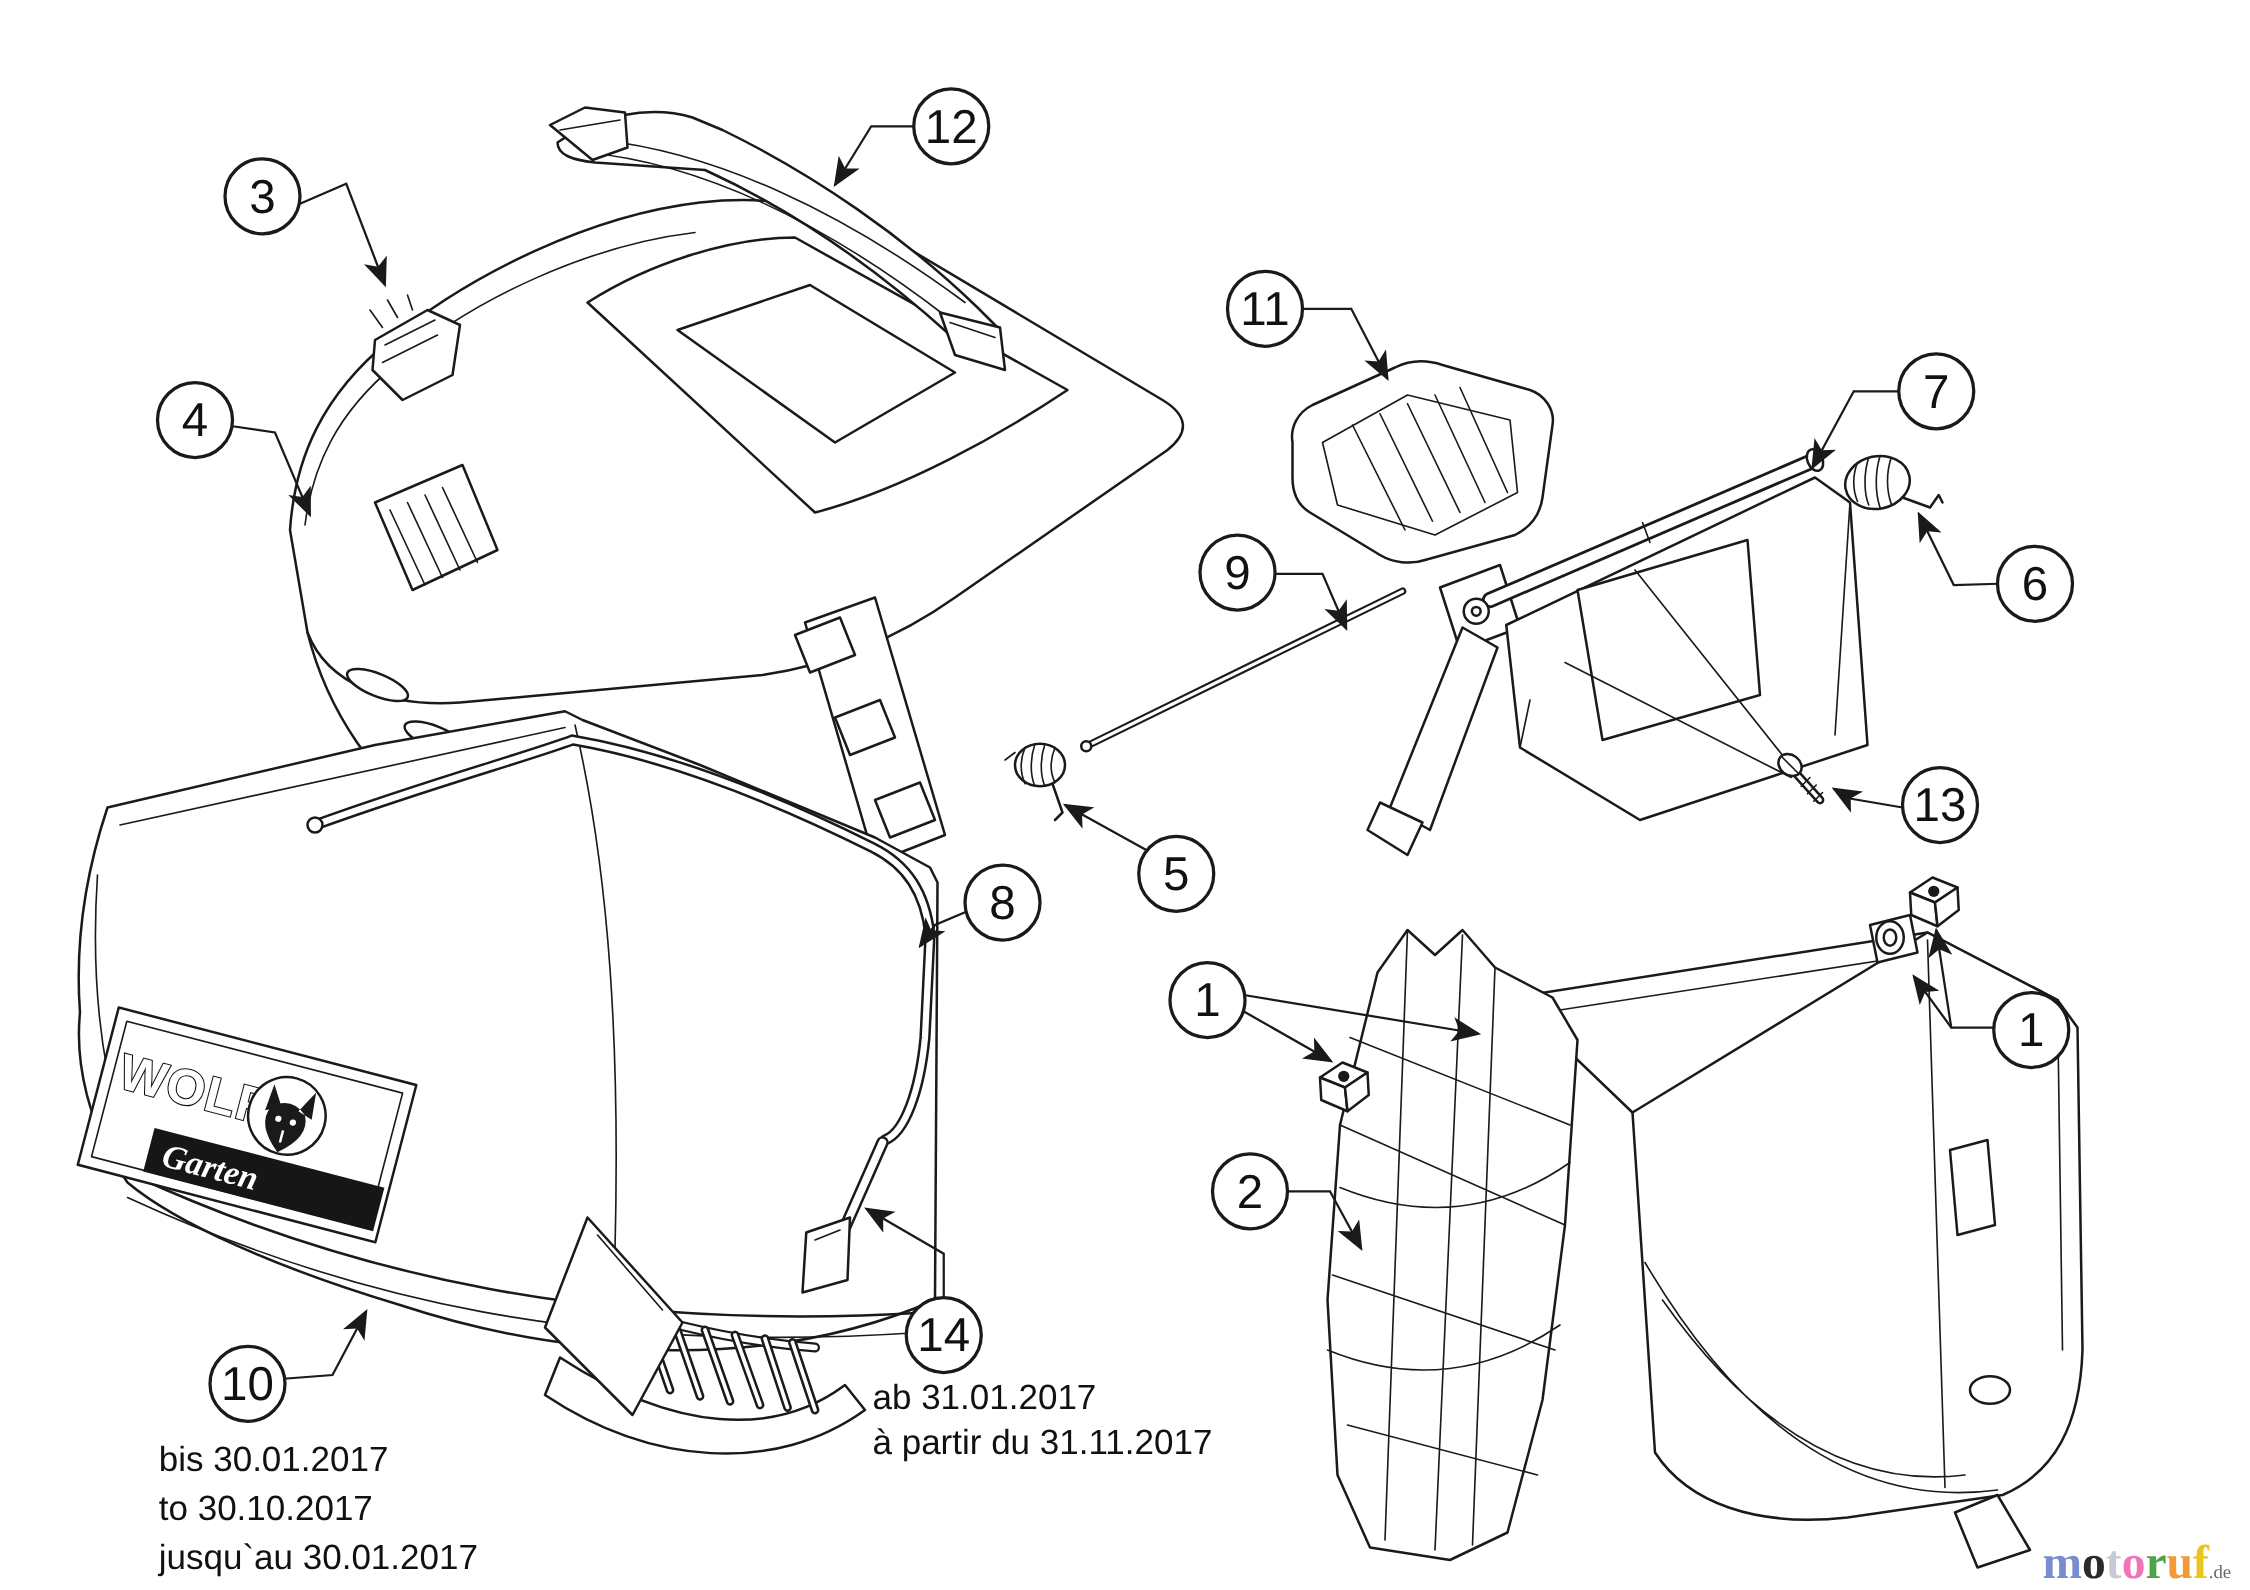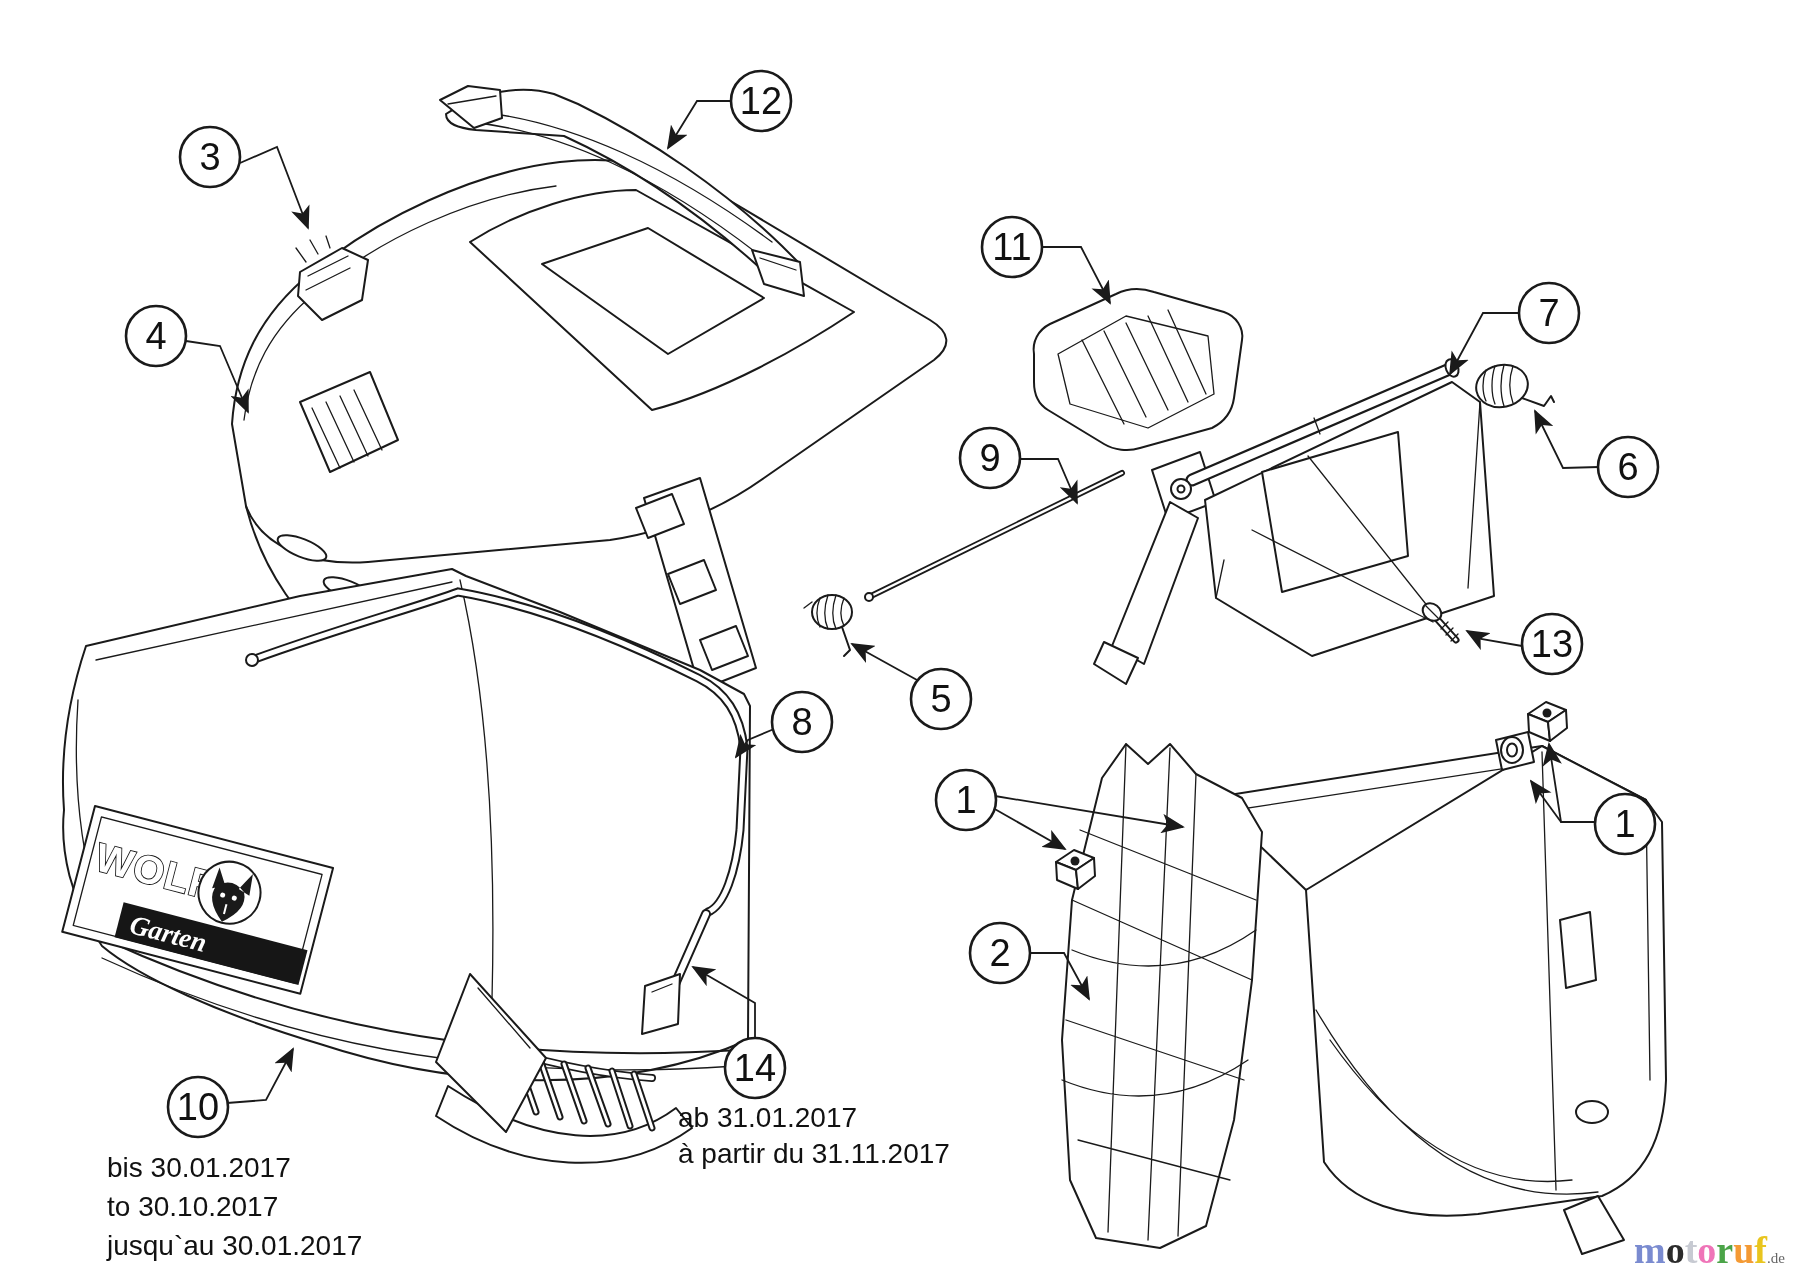--- a/index.html
+++ b/index.html
@@ -12,21 +12,21 @@
   .dk{fill:#1a1a1a;stroke:none;}
   .tube-o{fill:none;stroke:#1a1a1a;stroke-linecap:round;}
   .tube-i{fill:none;stroke:#ffffff;stroke-linecap:round;}
   .leader{fill:none;stroke:#1a1a1a;stroke-width:1.8;marker-end:url(#arrow);}
   .callout circle{fill:#fff;stroke:#1a1a1a;stroke-width:2.6;}
   .callout text{font:400 38px "Liberation Sans",sans-serif;fill:#111;text-anchor:middle;}
   .logo-wolf{font:800 40px "Liberation Sans",sans-serif;fill:#fff;stroke:#111;stroke-width:1.7px;
              letter-spacing:1px;paint-order:stroke;}
   .logo-garten{font:italic 700 27px "Liberation Serif",serif;fill:#fff;}
   .note{position:absolute;font:28px/39px "Liberation Sans",sans-serif;color:#111;white-space:nowrap;}
-  .note.new-style{line-height:36px;}
+  .note.new-style{line-height:36px;margin-left:20px;}
   #drawing-number{position:absolute;left:1452px;top:1212px;font:400 47px "Liberation Sans",sans-serif;
                   color:#0d0d0d;letter-spacing:1px;white-space:nowrap;}
   #watermark{position:absolute;left:1634px;top:1228px;font:700 38px "Liberation Serif",serif;
              white-space:nowrap;z-index:5;}
   #watermark .suffix{font:400 15px "Liberation Serif",serif;color:#666;}
 </style>
 </head>
 <body>
 
 <div id="stage">
@@ -269,21 +269,21 @@
           <circle cx="1552" cy="644" r="30"></circle>
           <text x="1552" y="657">13</text>
         </g>
         <g class="callout">
           <circle cx="755" cy="1068" r="30"></circle>
           <text x="755" y="1081">14</text>
         </g>
       </g>
 </svg>
 
-  <div class="note" style="left:107px;top:1148px;">
+  <div class="note" style="left:127px;top:1148px;">
     <div>bis 30.01.2017</div>
     <div>to 30.10.2017</div>
     <div>jusqu`au 30.01.2017</div>
   </div>
 
   <div class="note new-style" style="left:678px;top:1100px;">
     <div>ab 31.01.2017</div>
     <div>à partir du 31.11.2017</div>
   </div>
 

